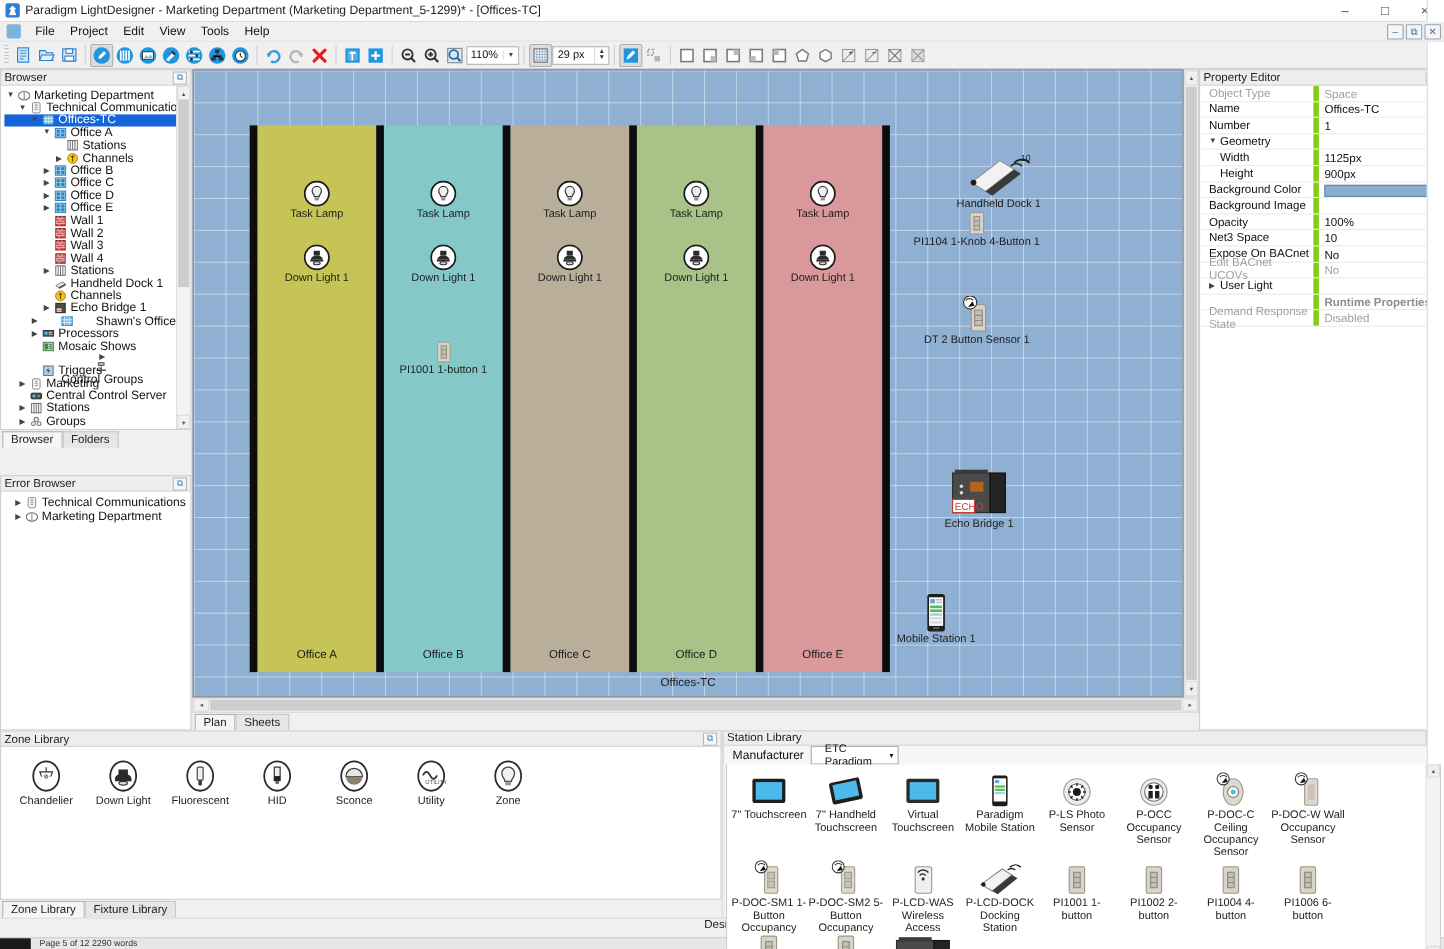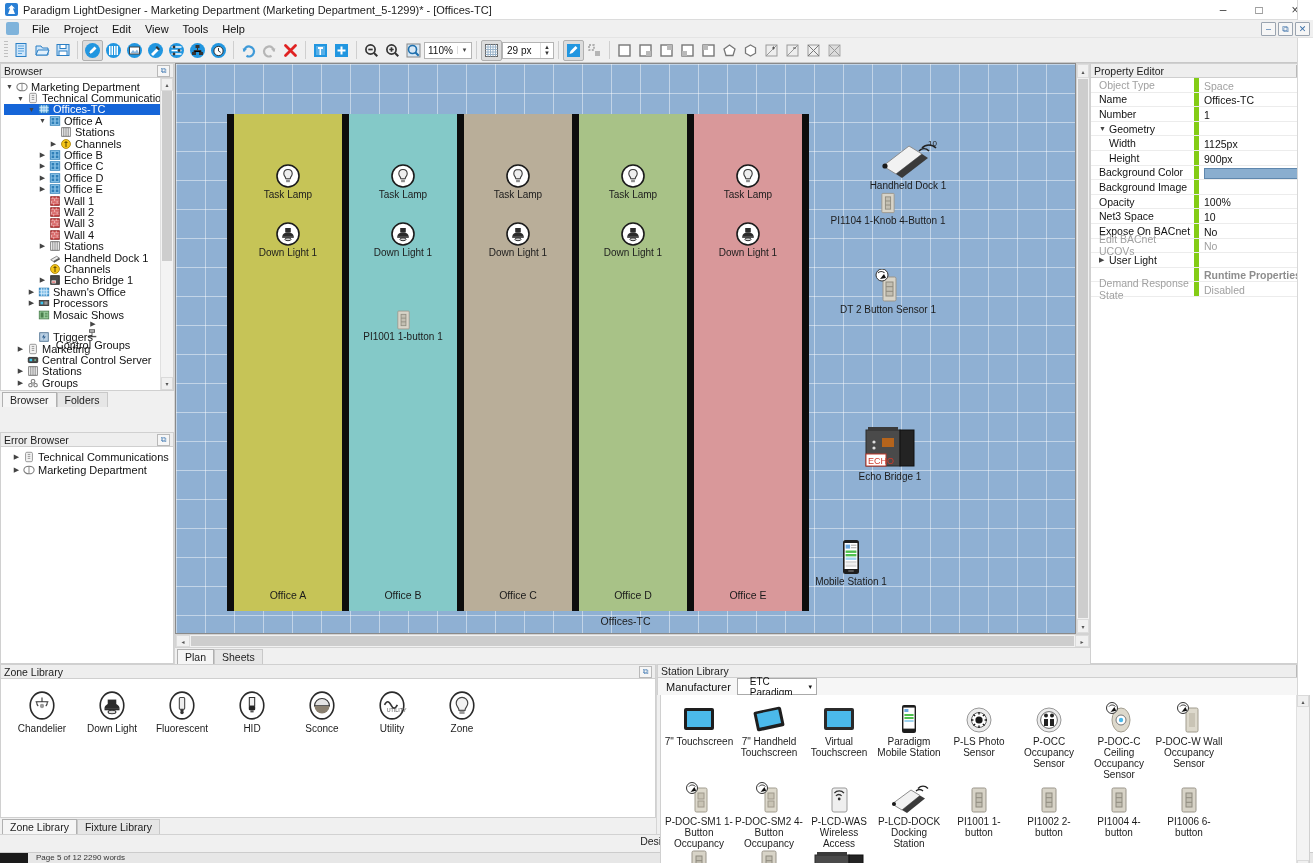--- a/index.html
+++ b/index.html
@@ -643,21 +643,21 @@
                 <span class="exp">▶</span>
                 <span class="tico">
                   <svg width="12" height="12" viewBox="0 0 14 14">
                     <rect x="2" y="2" width="10" height="10" fill="#4a4a4a" stroke="#222"></rect>
                     <rect x="3" y="7.5" width="5" height="3.5" fill="#fff"></rect>
                     <path d="M3.6 9.4h3.8" stroke="#d02a2a" stroke-width="1.2"></path>
                   </svg>
                 </span>
                 <span class="tlbl">Echo Bridge 1</span>
               </div>
-              <div class="tnode" style="padding-left: 22px;">
+              <div class="tnode" style="padding-left: 22px; justify-content: space-between;">
                 <span class="exp">▶</span>
                 <span class="tico">
                   <svg width="12" height="12" viewBox="0 0 14 14">
                     <rect x="1.5" y="2.5" width="11" height="9" fill="#6bb3e4" stroke="#2f7fb8"></rect>
                     <path d="M4.2 2.5v9M7 2.5v9M9.8 2.5v9M1.5 5.5h11M1.5 8.5h11" stroke="#d6ecfa"></path>
                   </svg>
                 </span>
                 <span class="tlbl">Shawn's Office</span>
               </div>
               <div class="tnode" style="padding-left: 22px;">
@@ -1373,21 +1373,21 @@
               <div class="li-ico">
                 <svg width="26" height="32" viewBox="0 0 26 32">
                   <rect x="9" y="6" width="12" height="24" rx="1.5" fill="#ddd9cc" stroke="#a19c8e"></rect>
                   <rect x="12" y="11" width="6" height="6" fill="#c9c4b5" stroke="#a09a8c"></rect>
                   <rect x="12" y="19" width="6" height="6" fill="#c9c4b5" stroke="#a09a8c"></rect>
                   <circle cx="6" cy="6" r="5.5" fill="#fff" stroke="#333"></circle>
                   <path d="M3 4.5c1.4-2 5-2 6.4 0" fill="none" stroke="#333"></path>
                   <path d="M4.6 10l3.8-5 1.8 3.8z" fill="#111"></path>
                 </svg>
               </div>
-              <div class="li-lbl">P-DOC-SM2 4-Button Occupancy</div>
+              <div class="li-lbl">P-DOC-SM2 5-Button Occupancy</div>
             </div>
             <div class="lib-item" style="width: 70px;">
               <div class="li-ico">
                 <svg width="26" height="30" viewBox="0 0 26 30">
                   <rect x="6" y="4" width="15" height="24" rx="2" fill="#efefef" stroke="#999"></rect>
                   <path d="M10 12c1.4-2 4.2-2 5.6 0M8.4 9.2c2.4-3 7.2-3 9.6 0" fill="none" stroke="#333" stroke-width="1.3"></path>
                   <circle cx="13.2" cy="15" r="1.4" fill="#333"></circle>
                 </svg>
               </div>
               <div class="li-lbl">P-LCD-WAS Wireless Access</div>

